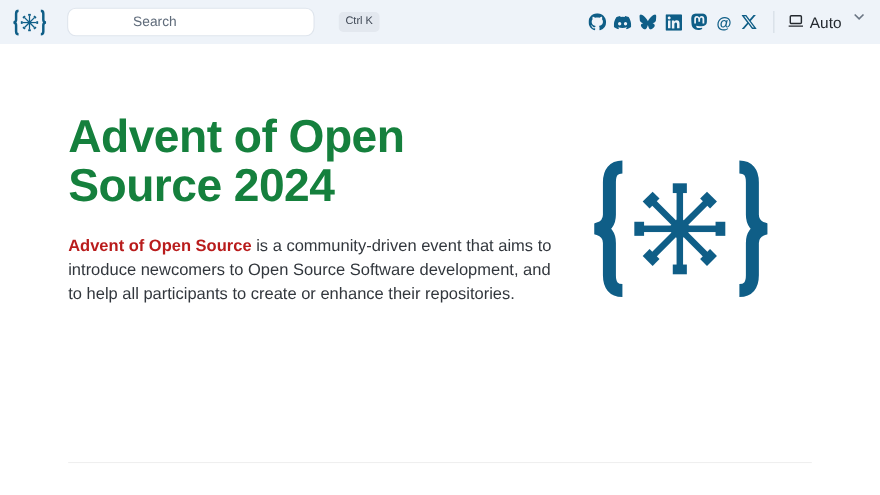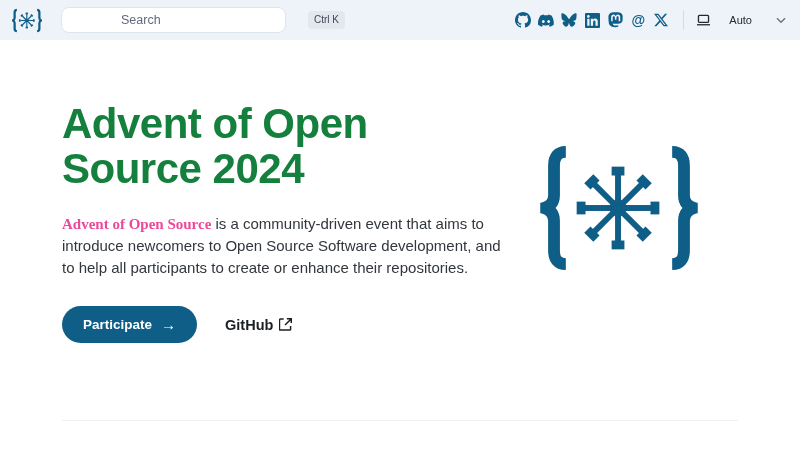--- a/index.html
+++ b/index.html
@@ -69,24 +69,24 @@
   .social-link svg { fill: #0f5e87; }
   .threads-glyph {
     font-size: 14px; font-weight: bold; color: #0f5e87; line-height: 1;
   }
   .header-divider {
     width: 1px; height: 20px;
     background: #d3dbe4;
     margin: 0 12px 0 14px;
   }
   .theme-toggle {
-    display: flex; align-items: center; gap: 18px;
+    display: flex; align-items: flex-start; gap: 5px;
     cursor: pointer;
     color: #24292f;
-    font-size: 11px;
+    font-size: 14px;
   }
   .theme-toggle .laptop { stroke: #24292f; }
   .theme-toggle .chev { stroke: #6b7684; margin-left: 6px; }
 
   
   .hero {
     position: relative;
     padding: 62px 0 0 62px;
   }
   .hero-title {
@@ -97,21 +97,21 @@
     color: #15803d;
     max-width: 430px;
   }
   .hero-desc {
     margin-top: 22px;
     font-size: 15px;
     line-height: 22px;
     color: #32373d;
     max-width: 450px;
   }
-  .hero-desc b { color: #ec4899; font-family: Liberation Serif, serif; }
+  .hero-desc b { color: #b91c1c; }
   .cta-row {
     margin-top: 27px;
     display: flex;
     align-items: center;
     gap: 28px;
   }
   .participate-btn {
     background: #0f5e87;
     color: #ffffff;
     border: none;
@@ -265,33 +265,20 @@
     </svg>
   </div>
 </header>
 
 <main class="hero">
 
   <h1 class="hero-title">Advent of Open Source 2024</h1>
 
   <p class="hero-desc"><b>Advent of Open Source</b><span> is a community-driven event that aims to introduce newcomers to Open Source Software development, and to help all participants to create or enhance their repositories.</span></p>
 
-  <div class="cta-row">
-    <button class="participate-btn">
-      <span>Participate</span>
-      <span class="arrow">→</span>
-    </button>
-    <a class="github-link">
-      <span>GitHub</span>
-      <svg width="13" height="13" viewBox="0 0 14 14" fill="none" stroke-width="1.6">
-        <path d="M12.5 8.5v3.5a1 1 0 0 1-1 1h-10a1 1 0 0 1-1-1v-10a1 1 0 0 1 1-1H5"></path>
-        <path d="M8.5.8h4.7v4.7M13 1 6.5 7.5"></path>
-      </svg>
-    </a>
-  </div>
 
   <div class="hero-logo" style="color:#0f5e87">
     <svg viewBox="0 0 160 130" width="158" height="128">
         <use href="#aoos-logo"></use>
       </svg>
   </div>
 </main>
 
 <hr class="page-divider">
 

